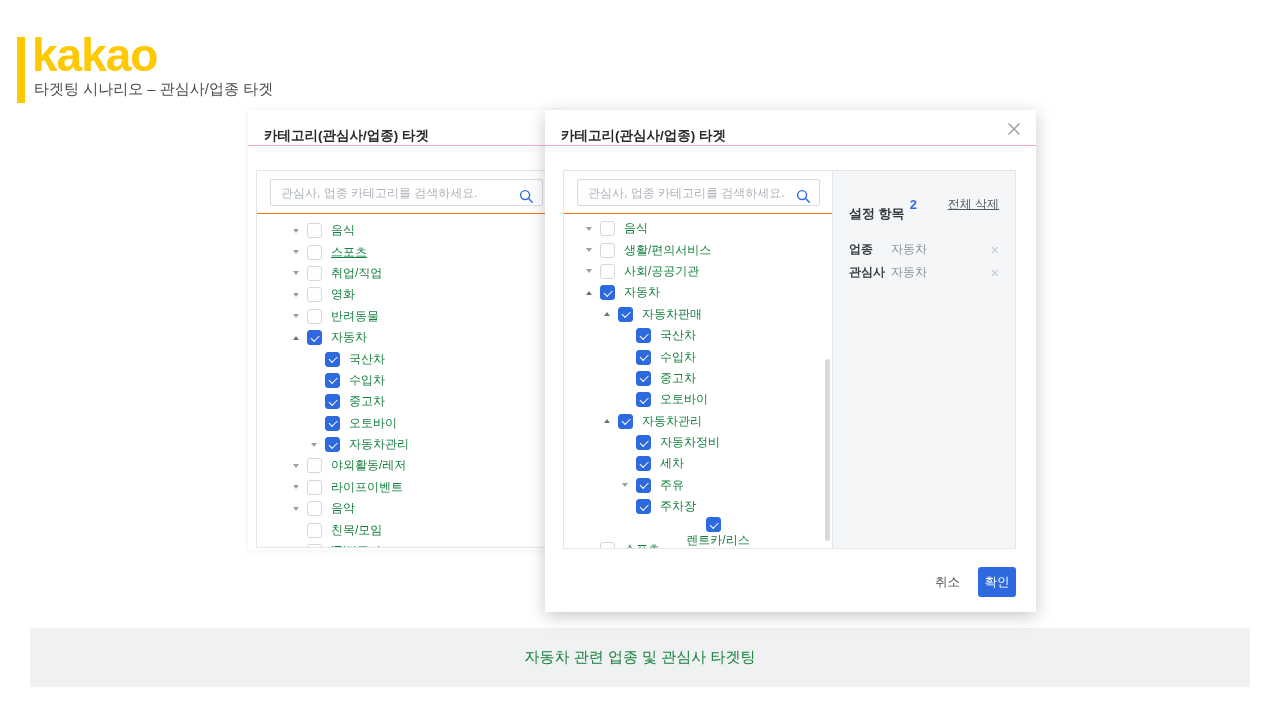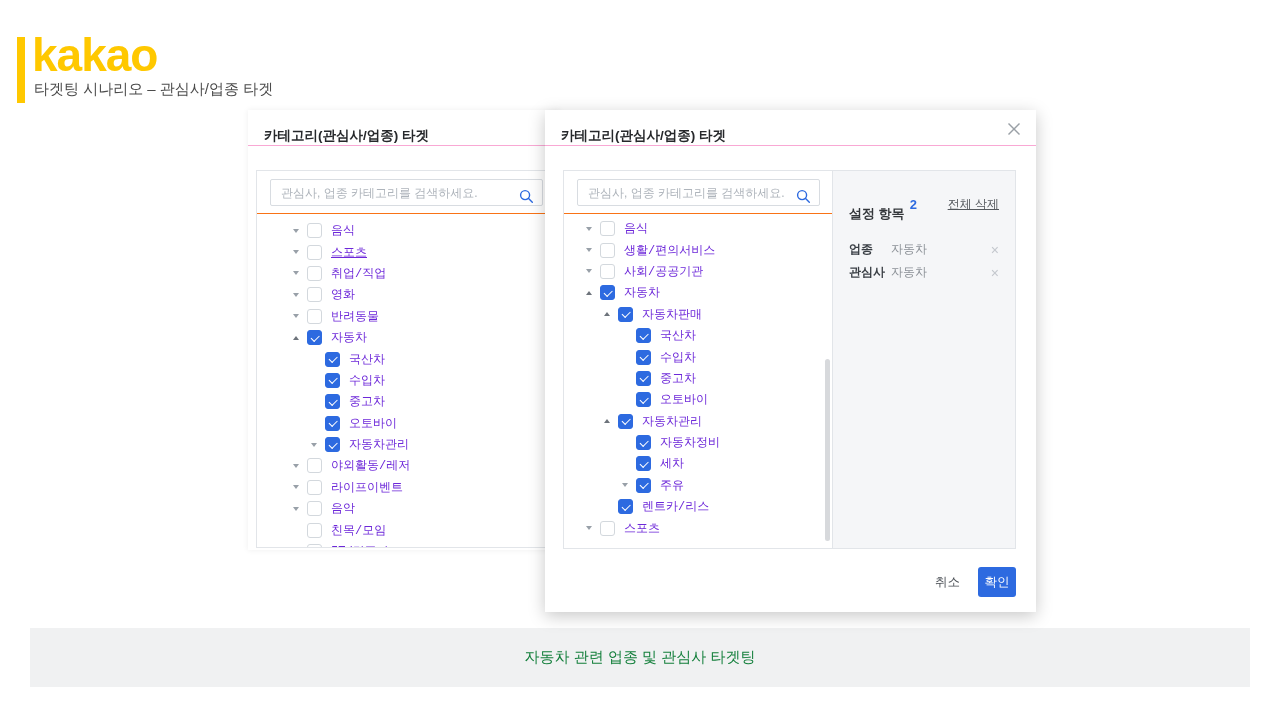--- a/index.html
+++ b/index.html
@@ -35,21 +35,21 @@
   .search-row { padding:8px 12px 7px 13px; border-bottom:1px solid #f97316; }
   .search-wrap { position:relative; }
   .search-input { width:100%; height:27px; border:1px solid #d8dce1; border-radius:2px;
     padding:0 30px 0 10px; font-size:12px; color:#333; outline:none;
     font-family:"Liberation Sans","DejaVu Sans",sans-serif; }
   .search-input::placeholder { color:#aeb4bb; }
   .search-icon { position:absolute; right:9px; top:6px; }
 
   .tree { padding-top:4px; }
   .dialog-left .tree { padding-top:6px; }
-  .tree-row { display:flex; align-items:center; height:21.4px; font-size:12px; color:#6d28d9;font-family:Liberation Mono, monospace; }
+  .tree-row { display:flex; align-items:center; height:21.4px; font-size:12px; color:#15803d; }
   .arrow { width:14px; flex:none; display:inline-flex; align-items:center; }
   .arrow.collapsed::before { content:""; border-left:3.5px solid transparent;
     border-right:3.5px solid transparent; border-top:4.5px solid #98a0a8; }
   .arrow.expanded::before { content:""; border-left:3.5px solid transparent;
     border-right:3.5px solid transparent; border-bottom:4.5px solid #6d737b; }
   .cb { width:15px; height:15px; flex:none; border:1px solid #d3d8dd; border-radius:3px;
     background:#fff; margin-right:9px; position:relative; }
   .cb.on { background:#2D6AE0; border-color:#2D6AE0; }
   .cb.on::after { content:""; position:absolute; left:3px; top:3.5px; width:7px; height:3.5px;
     border-left:1.8px solid #fff; border-bottom:1.8px solid #fff; transform:rotate(-45deg); }
@@ -275,21 +275,26 @@
             <div class="tree-row" style="padding-left: 58px;">
               <span class="arrow none"></span>
               <span class="cb on"></span>
               <span class="lbl">세차</span>
             </div>
             <div class="tree-row" style="padding-left: 58px;">
               <span class="arrow collapsed"></span>
               <span class="cb on"></span>
               <span class="lbl">주유</span>
             </div>
-            <div class="tree-row" style="padding-left: 40px;">
+            <div class="tree-row" style="padding-left: 58px;">
+              <span class="arrow none"></span>
+              <span class="cb on"></span>
+              <span class="lbl">주차장</span>
+            </div>
+            <div class="tree-row" style="padding-left: 40px; flex-direction: column;">
               <span class="arrow none"></span>
               <span class="cb on"></span>
               <span class="lbl">렌트카/리스</span>
             </div>
             <div class="tree-row" style="padding-left: 22px;">
               <span class="arrow collapsed"></span>
               <span class="cb"></span>
               <span class="lbl">스포츠</span>
             </div>
           </div>

